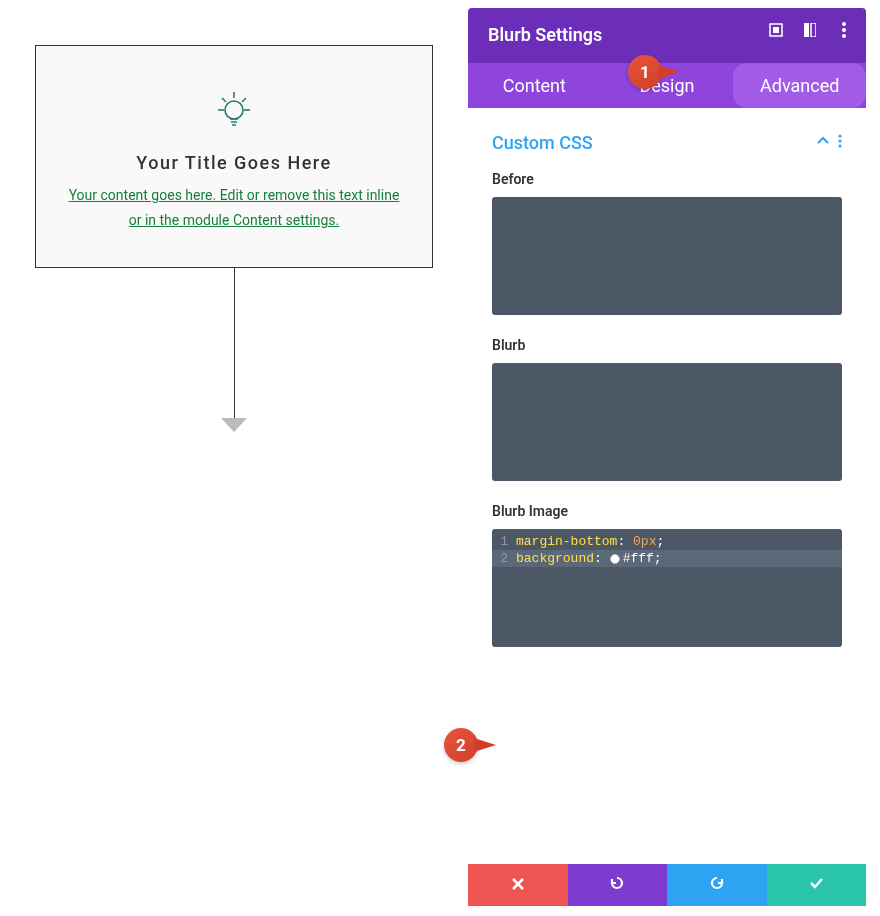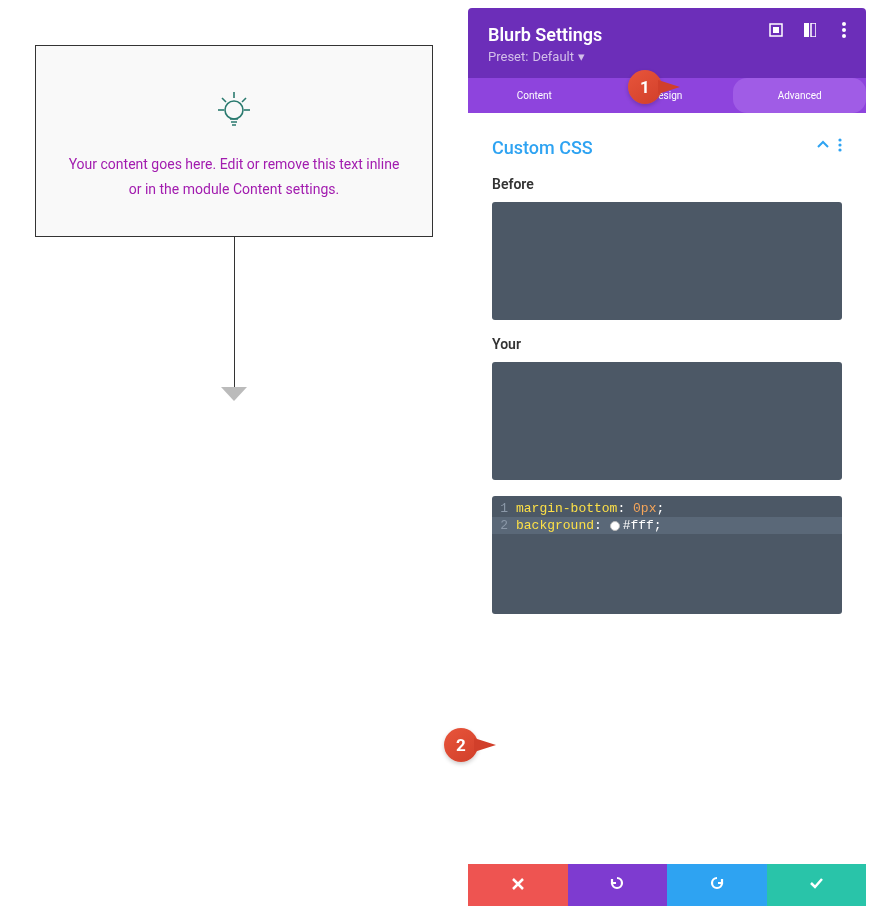--- a/index.html
+++ b/index.html
@@ -32,22 +32,23 @@
 }
 .blurb-title {
   font-size: 18px;
   color: #333;
   letter-spacing: 1.5px;
   font-weight: 500;
   margin-bottom: 10px;
 }
 .blurb-content {
   font-size: 14px;
-  color: #a21caf;
+  color: #15803d;
   line-height: 1.8;
+  text-decoration: underline;
 }
 .connector-line {
   width: 1px;
   height: 150px;
   background: #333;
   margin: 0 auto;
 }
 .connector-arrow {
   color: #999;
   text-align: center;
@@ -106,21 +107,21 @@
 .panel-tabs {
   background: #8e44dd;
   display: flex;
   position: relative;
 }
 .panel-tab {
   flex: 1;
   text-align: center;
   padding: 12px 0;
   color: #fff;
-  font-size: 10px;
+  font-size: 18px;
   cursor: pointer;
 }
 .panel-tab.active {
   background: #a05ce6;
   border-radius: 14px;
 }
 .callout {
   position: absolute;
   z-index: 10;
 }
@@ -154,37 +155,37 @@
   flex: 1;
   overflow-y: auto;
   padding: 24px 24px 10px 24px;
   position: relative;
 }
 .panel-body::-webkit-scrollbar { width: 8px; }
 .panel-body::-webkit-scrollbar-thumb { background: #666; border-radius: 4px; }
 
 .section-header {
   display: flex;
-  align-items: flex-start;
+  align-items: center;
   justify-content: space-between;
   margin-bottom: 18px;
 }
 .section-title {
   color: #2ea3f2;
   font-size: 18px;
   font-weight: 500;
 }
 .section-controls {
   display: flex;
   gap: 8px;
   color: #2ea3f2;
 }
 .section-controls span { cursor: pointer; }
 
-.css-field { margin-bottom: 16px; }
+.css-field { margin-bottom: 22px; }
 .css-label {
   font-size: 14px;
   font-weight: 600;
   color: #333;
   margin-bottom: 10px;
 }
 .code-box {
   background: #4c5866;
   border-radius: 3px;
   min-height: 118px;
@@ -273,38 +274,34 @@
       <svg width="48" height="48" viewBox="0 0 48 48" fill="none" stroke="#2a7a6f" stroke-width="1.6">
         <circle cx="24" cy="24" r="9"></circle>
         <path d="M20 33 h8 M21 36 h6 M22 39 h4"></path>
         <line x1="24" y1="6" x2="24" y2="12"></line>
         <line x1="8" y1="24" x2="14" y2="24"></line>
         <line x1="34" y1="24" x2="40" y2="24"></line>
         <line x1="12" y1="12" x2="16" y2="16"></line>
         <line x1="32" y1="16" x2="36" y2="12"></line>
       </svg>
     </div>
+    <div class="blurb-title">Your Title Goes Here</div>
     <div class="blurb-content">Your content goes here. Edit or remove this text inline or in the module Content settings.</div>
   </div>
   <div class="connector-line"></div>
   <div class="connector-arrow">
     <svg width="26" height="14" viewBox="0 0 26 14">
         <path d="M0 0 L13 14 L26 0 Z" fill="#bbb"></path>
       </svg>
   </div>
 </div>
 
 <div class="panel">
   <div class="panel-header">
     <div class="panel-title">Blurb Settings</div>
-    <div class="panel-preset">
-      <span>Preset:</span>
-      <span>Default</span>
-      <span>▾</span>
-    </div>
     <div class="panel-header-icons">
       <span class="header-icon">
         <svg width="14" height="14" viewBox="0 0 14 14">
             <rect x="1" y="1" width="12" height="12" fill="none" stroke="#fff" stroke-width="1.5"></rect>
             <rect x="4" y="4" width="6" height="6" fill="#fff"></rect>
           </svg>
       </span>
       <span class="header-icon">
         <svg width="12" height="14" viewBox="0 0 12 14">
             <rect x="0" y="0" width="5" height="14" fill="#fff"></rect>
@@ -349,25 +346,26 @@
       </div>
     </div>
 
     <div class="css-field">
       <div class="css-label">Before</div>
       <div class="code-box"></div>
     </div>
 
 
     <div class="css-field">
-      <div class="css-label">Your</div>
+      <div class="css-label">Blurb</div>
       <div class="code-box"></div>
     </div>
 
     <div class="css-field">
+      <div class="css-label">Blurb Image</div>
       <div class="code-box with-code">
         <div class="code-line">
           <span class="line-num">1</span>
           <span class="line-content">
             <span class="tok-prop">margin-bottom</span><span class="tok-punct">:</span>
             <span class="tok-num">0px</span><span class="tok-punct">;</span>
           </span>
         </div>
         <div class="code-line highlighted">
           <span class="line-num">2</span>

